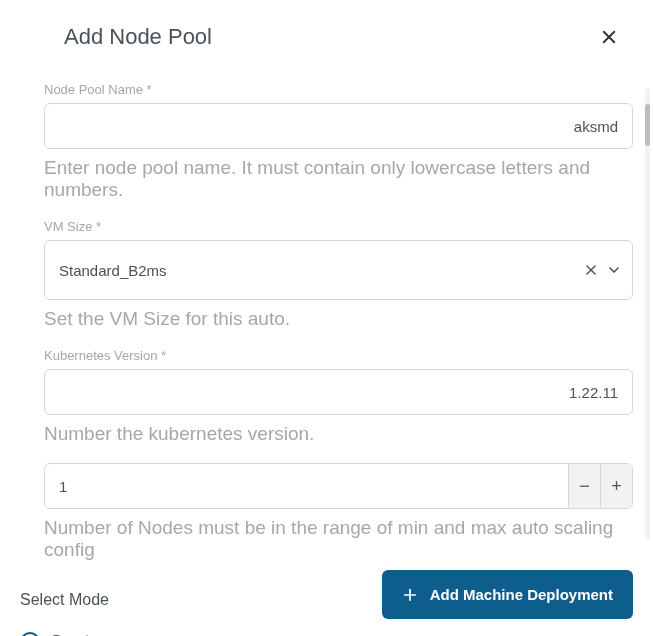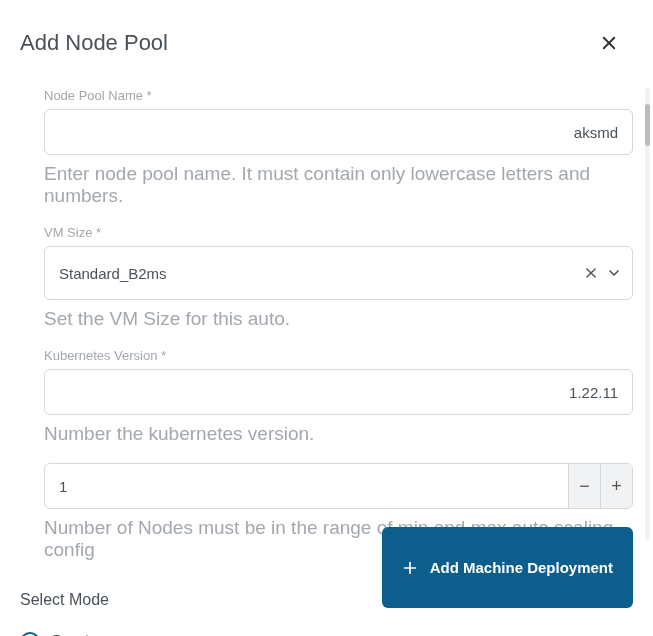--- a/index.html
+++ b/index.html
@@ -12,21 +12,22 @@
       background: #fff;
       width: 653px;
       height: 636px;
       position: relative;
       overflow: hidden;
     }
     .header {
       display: flex;
       justify-content: space-between;
       align-items: center;
-      padding: 30px 20px 12px 20px;
+      padding: 24px 20px 12px 20px;
+      margin-left: 44px;
     }
     .page-title {
       font-size: 22px;
       font-weight: 400;
       color: #4a5259;
     }
     .close-icon {
       cursor: pointer;
       color: #333;
       display: flex;
@@ -65,21 +66,21 @@
       width: 100%;
       background: transparent;
       font-family: inherit;
       text-align: right;
     }
     .select-wrapper {
       position: relative;
       border: 1px solid #d4d8db;
       border-radius: 6px;
       background: #fff;
-      height: 54px;
+      height: 60px;
       display: flex;
       align-items: center;
     }
     .select-value {
       padding: 12px 14px;
       font-size: 15px;
       color: #4a5259;
       flex: 1;
     }
     .select-actions {
@@ -160,26 +161,26 @@
       border-radius: 50%;
     }
     .radio-label {
       font-size: 19px;
       font-weight: 600;
       color: #4a5259;
     }
     .primary-button {
       position: absolute;
       right: 20px;
-      bottom: 28px;
+      bottom: 17px;
       background: #0d5e8c;
       color: #fff;
       border: none;
       border-radius: 6px;
-      padding: 32px 20px;
+      padding: 16px 20px;
       font-size: 15px;
       font-weight: 600;
       display: flex;
       align-items: center;
       gap: 12px;
       cursor: pointer;
       font-family: inherit;
     }
     .plus-icon {
       display: flex;

